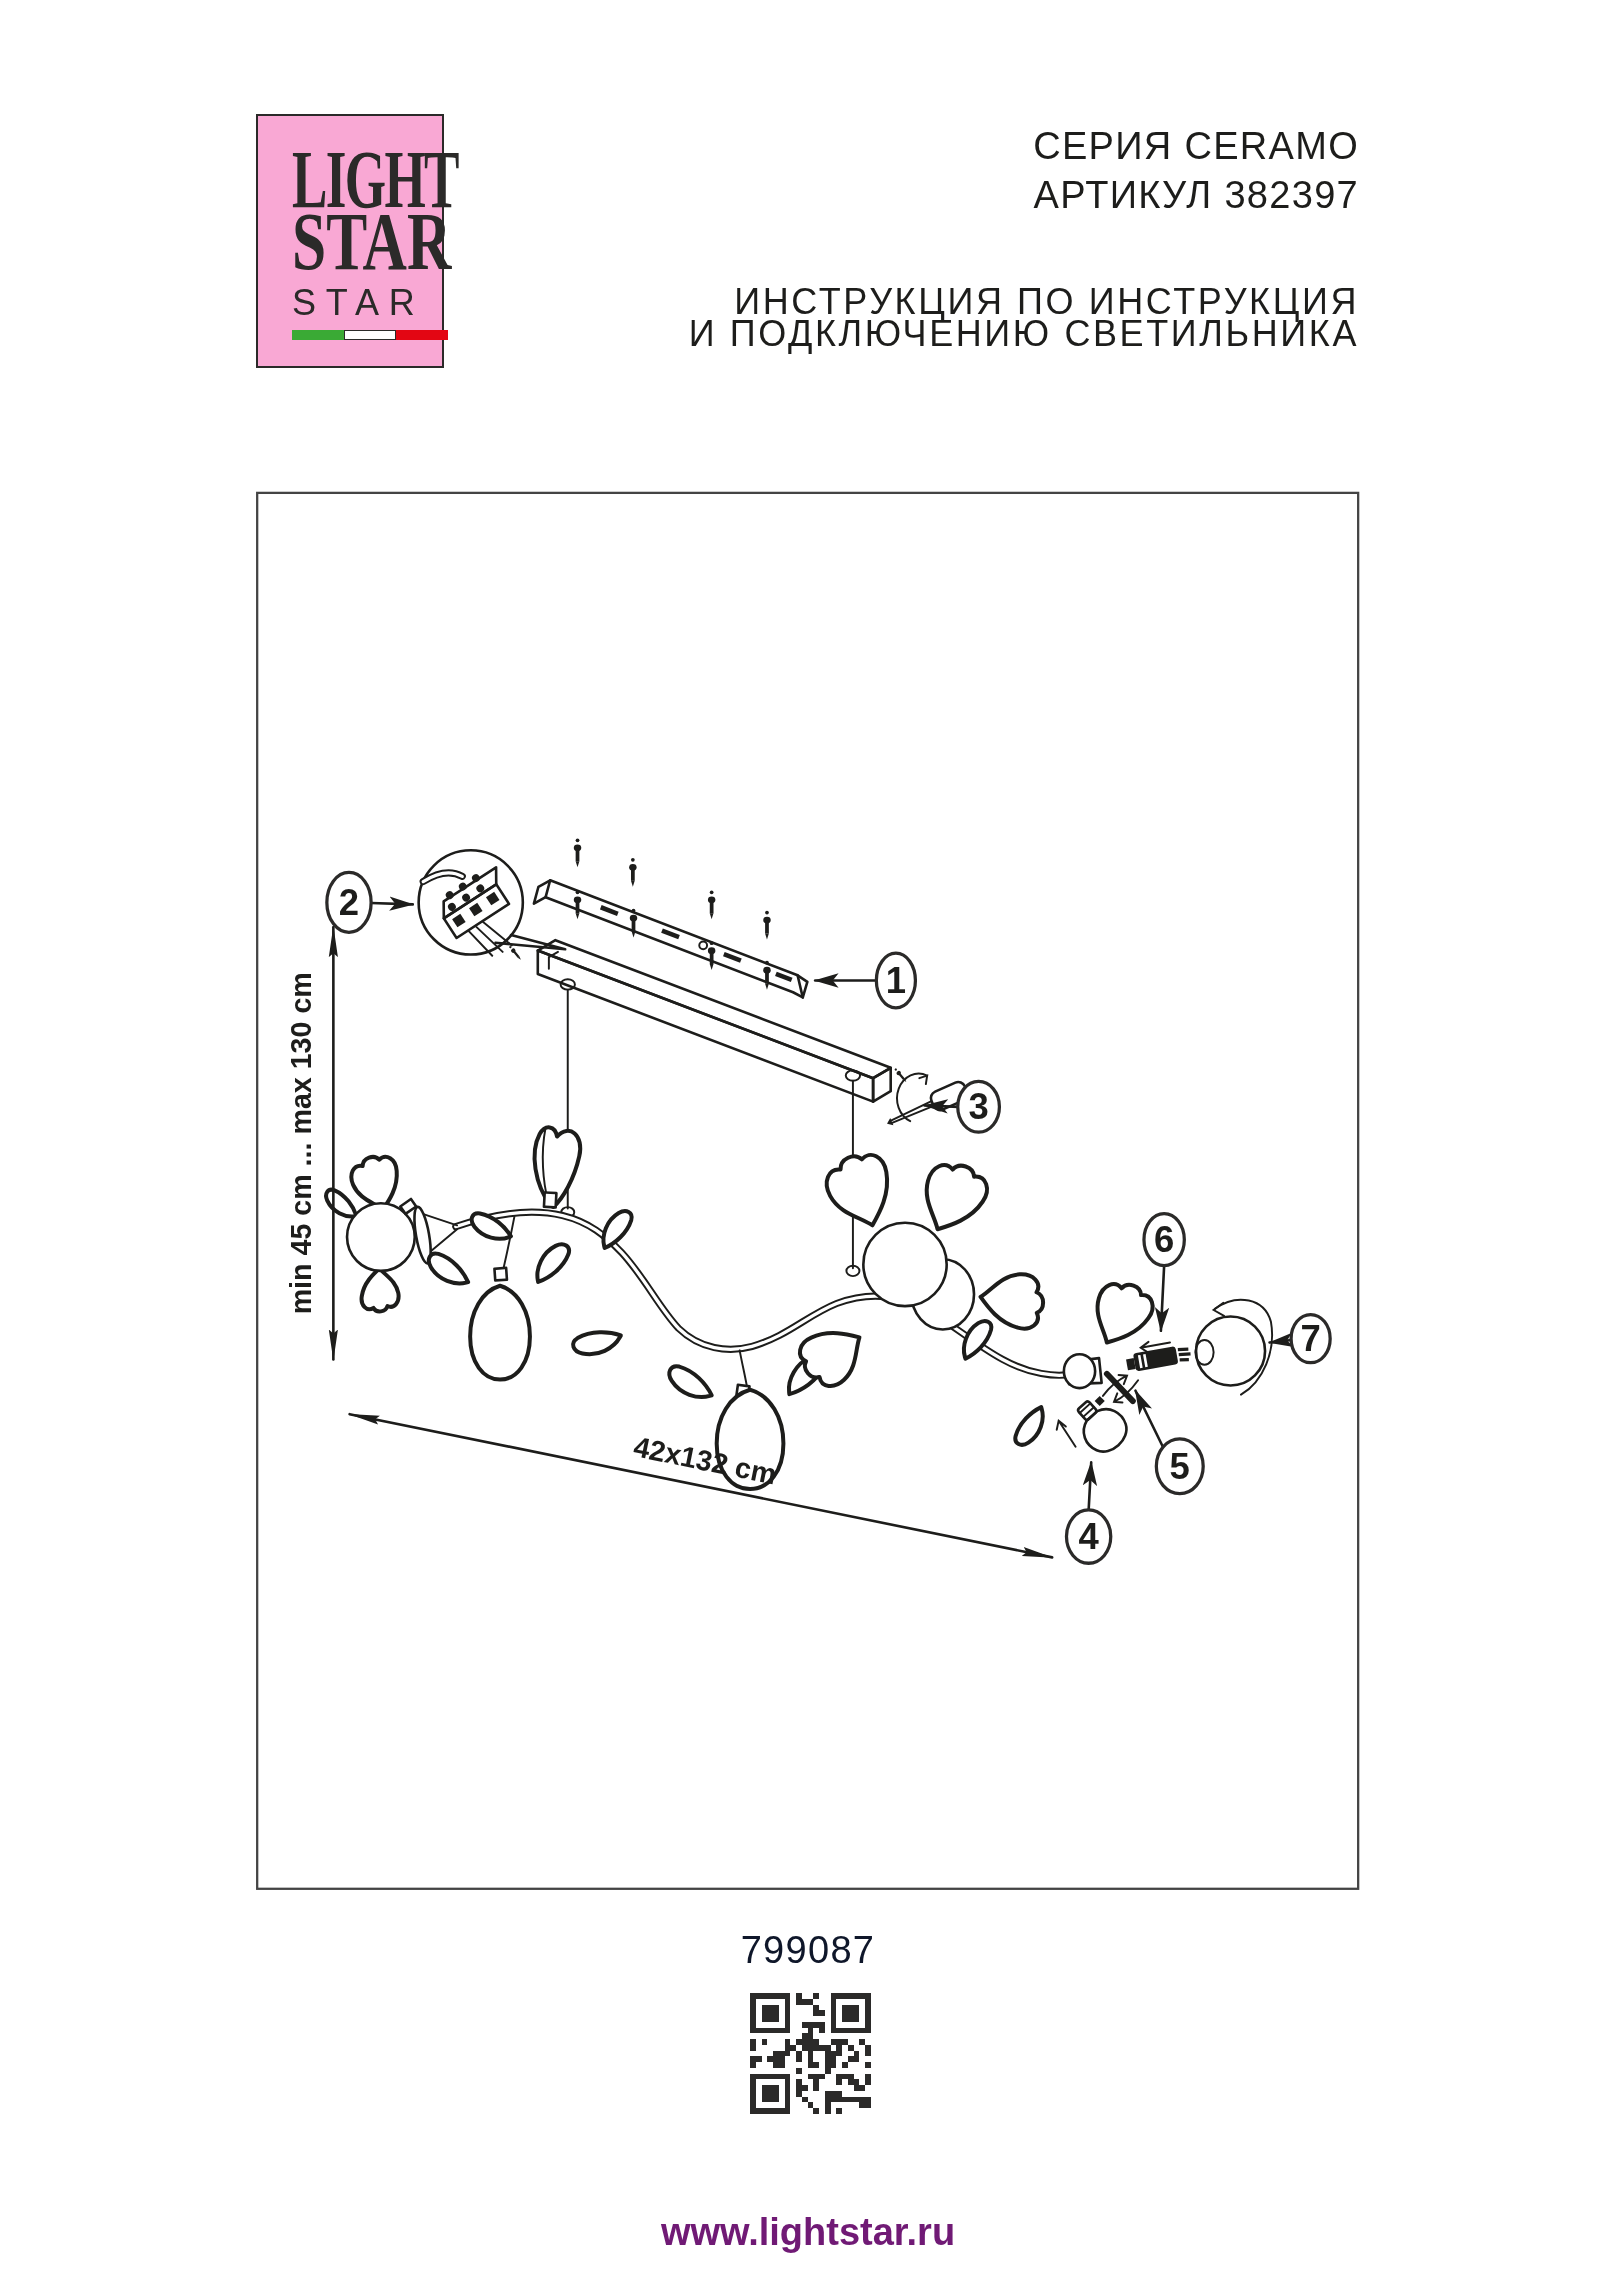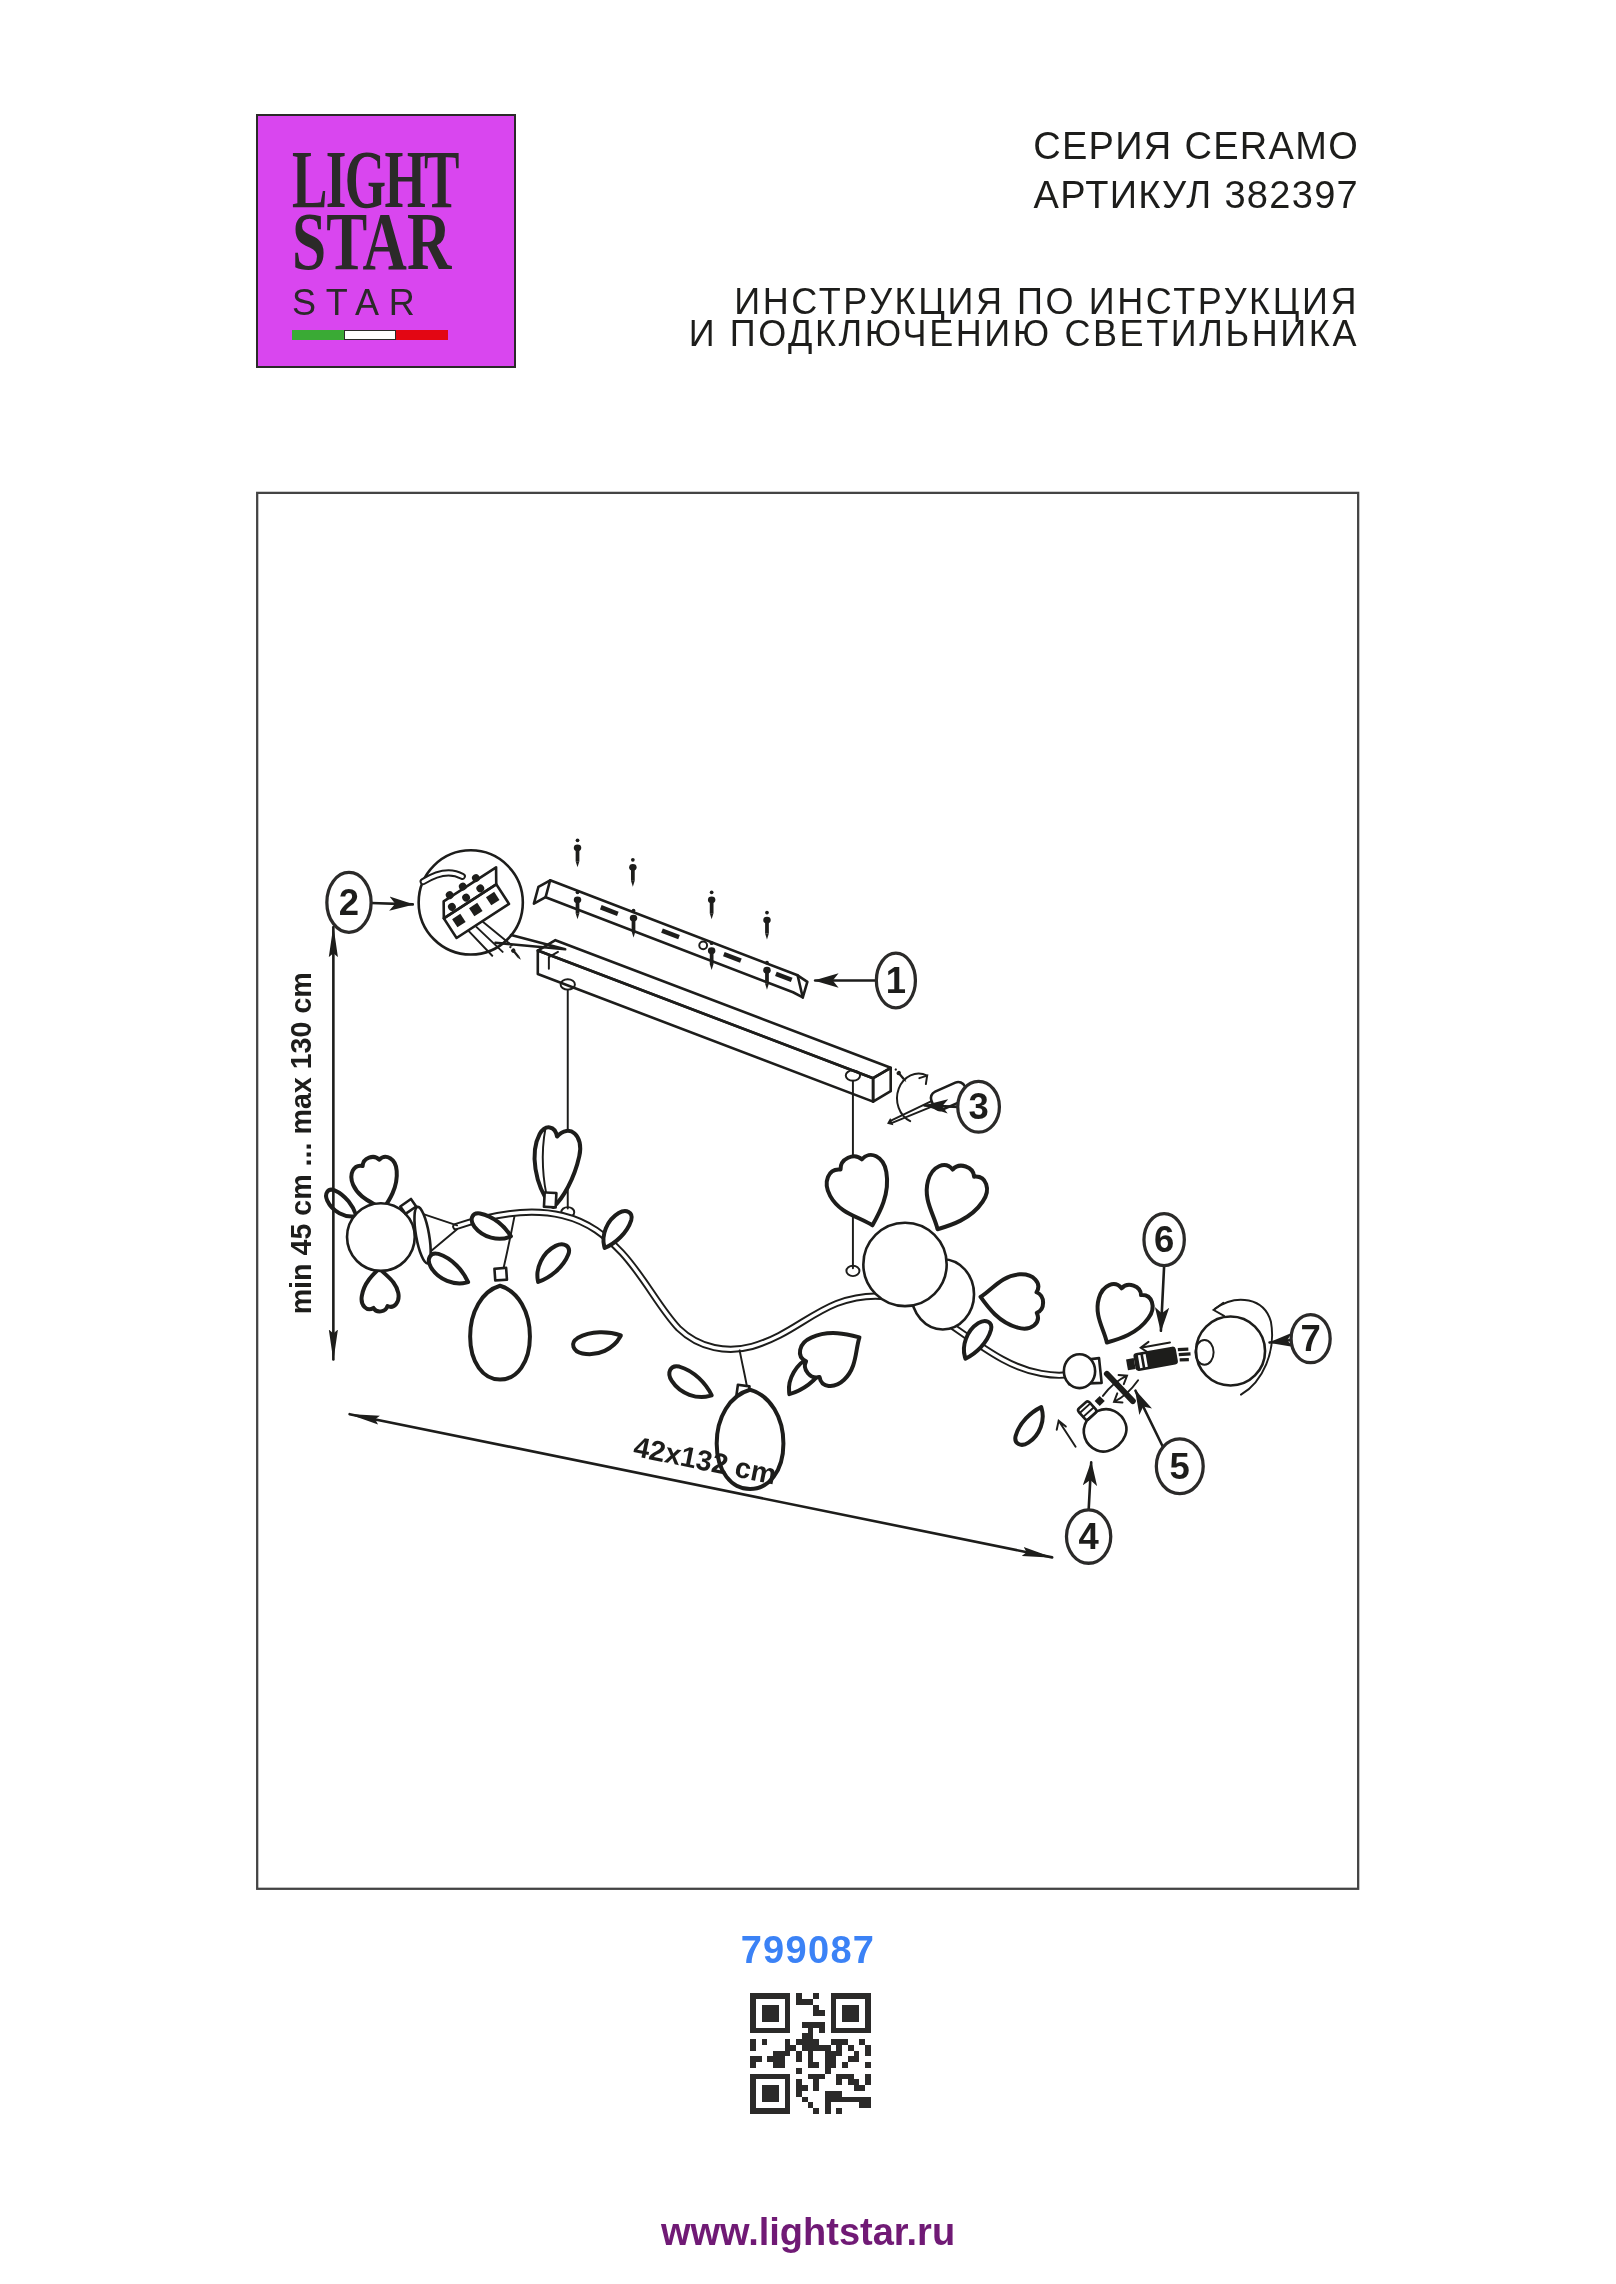--- a/index.html
+++ b/index.html
@@ -1,39 +1,39 @@
 <!DOCTYPE html>
 <html style="font-size:10.4px"><head>
 <meta charset="utf-8">
 <style>
   html,body{margin:0;padding:0;}
   body{
     width:1616px;height:2284px;position:relative;background:#ffffff;
     font-family:"Liberation Sans",sans-serif;color:#1d1d1b;overflow:hidden;
   }
   
-  .logo-box{position:absolute;left:256px;top:114px;width:260px;height:254px;
-    border:2.6px solid #2b2a29;box-sizing:border-box;background:#d946ef;}
+  .logo-box{position:absolute;left:256px;top:114px;width:188px;height:254px;
+    border:2.6px solid #2b2a29;box-sizing:border-box;background:#f9a8d4;}
   .logo-line{position:absolute;left:34px;white-space:nowrap;color:#2b2a29;}
   .logo-l1{top:22px;font-family:"Liberation Serif",serif;font-weight:bold;font-size:83px;
     letter-spacing:-2.6px;transform:scaleX(0.64);transform-origin:left top;line-height:1;}
   .logo-l2{top:84px;font-family:"Liberation Serif",serif;font-weight:bold;font-size:83px;
     letter-spacing:0px;transform:scaleX(0.74);transform-origin:left top;line-height:1;}
   .logo-l3{top:169px;font-size:36px;font-weight:400;letter-spacing:9.8px;line-height:1;}
   .logo-flag{position:absolute;left:34px;top:214px;width:156px;height:9.8px;display:flex;}
   .logo-flag .seg{height:100%;box-sizing:border-box;}
   
   .hdr{position:absolute;right:257px;text-align:right;white-space:nowrap;font-weight:normal;color:#1d1d1b;}
   .hdr-series {top:125px;font-size:38px;letter-spacing:1.3px;}
   .hdr-article{top:174px;font-size:38px;letter-spacing:1.3px;}
   .hdr-t1{top:281px;font-size:36px;letter-spacing:2.6px;}
   .hdr-t2{top:313px;font-size:36px;letter-spacing:2.6px;}
   
   .ft-article{position:absolute;left:0;top:1929px;width:100%;text-align:center;
-    font-size:38px;font-weight:bold;color:#3b82f6;letter-spacing:1.3px;}
+    font-size:38px;font-weight:normal;color:#0f172a;letter-spacing:1.3px;}
   .ft-site{position:absolute;left:0;top:2172px;width:100%;text-align:center;
     font-size:38px;font-weight:bold;color:#701a75;margin-top:39px;}
   .qr-wrap{position:absolute;left:750px;top:1991px;width:121px;height:125px;}
   
   .diagram{position:absolute;left:0;top:0;}
   svg text{font-family:"Liberation Sans",sans-serif;fill:#1d1d1b;}
   .num{font-size:56px;font-weight:bold;text-anchor:middle;}
   .dim{font-size:44px;font-weight:bold;text-anchor:middle;}
   .ln{stroke:#1d1d1b;stroke-width:4;fill:none;stroke-linecap:round;stroke-linejoin:round;}
   .thin{stroke:#1d1d1b;stroke-width:3;fill:none;stroke-linecap:round;}

